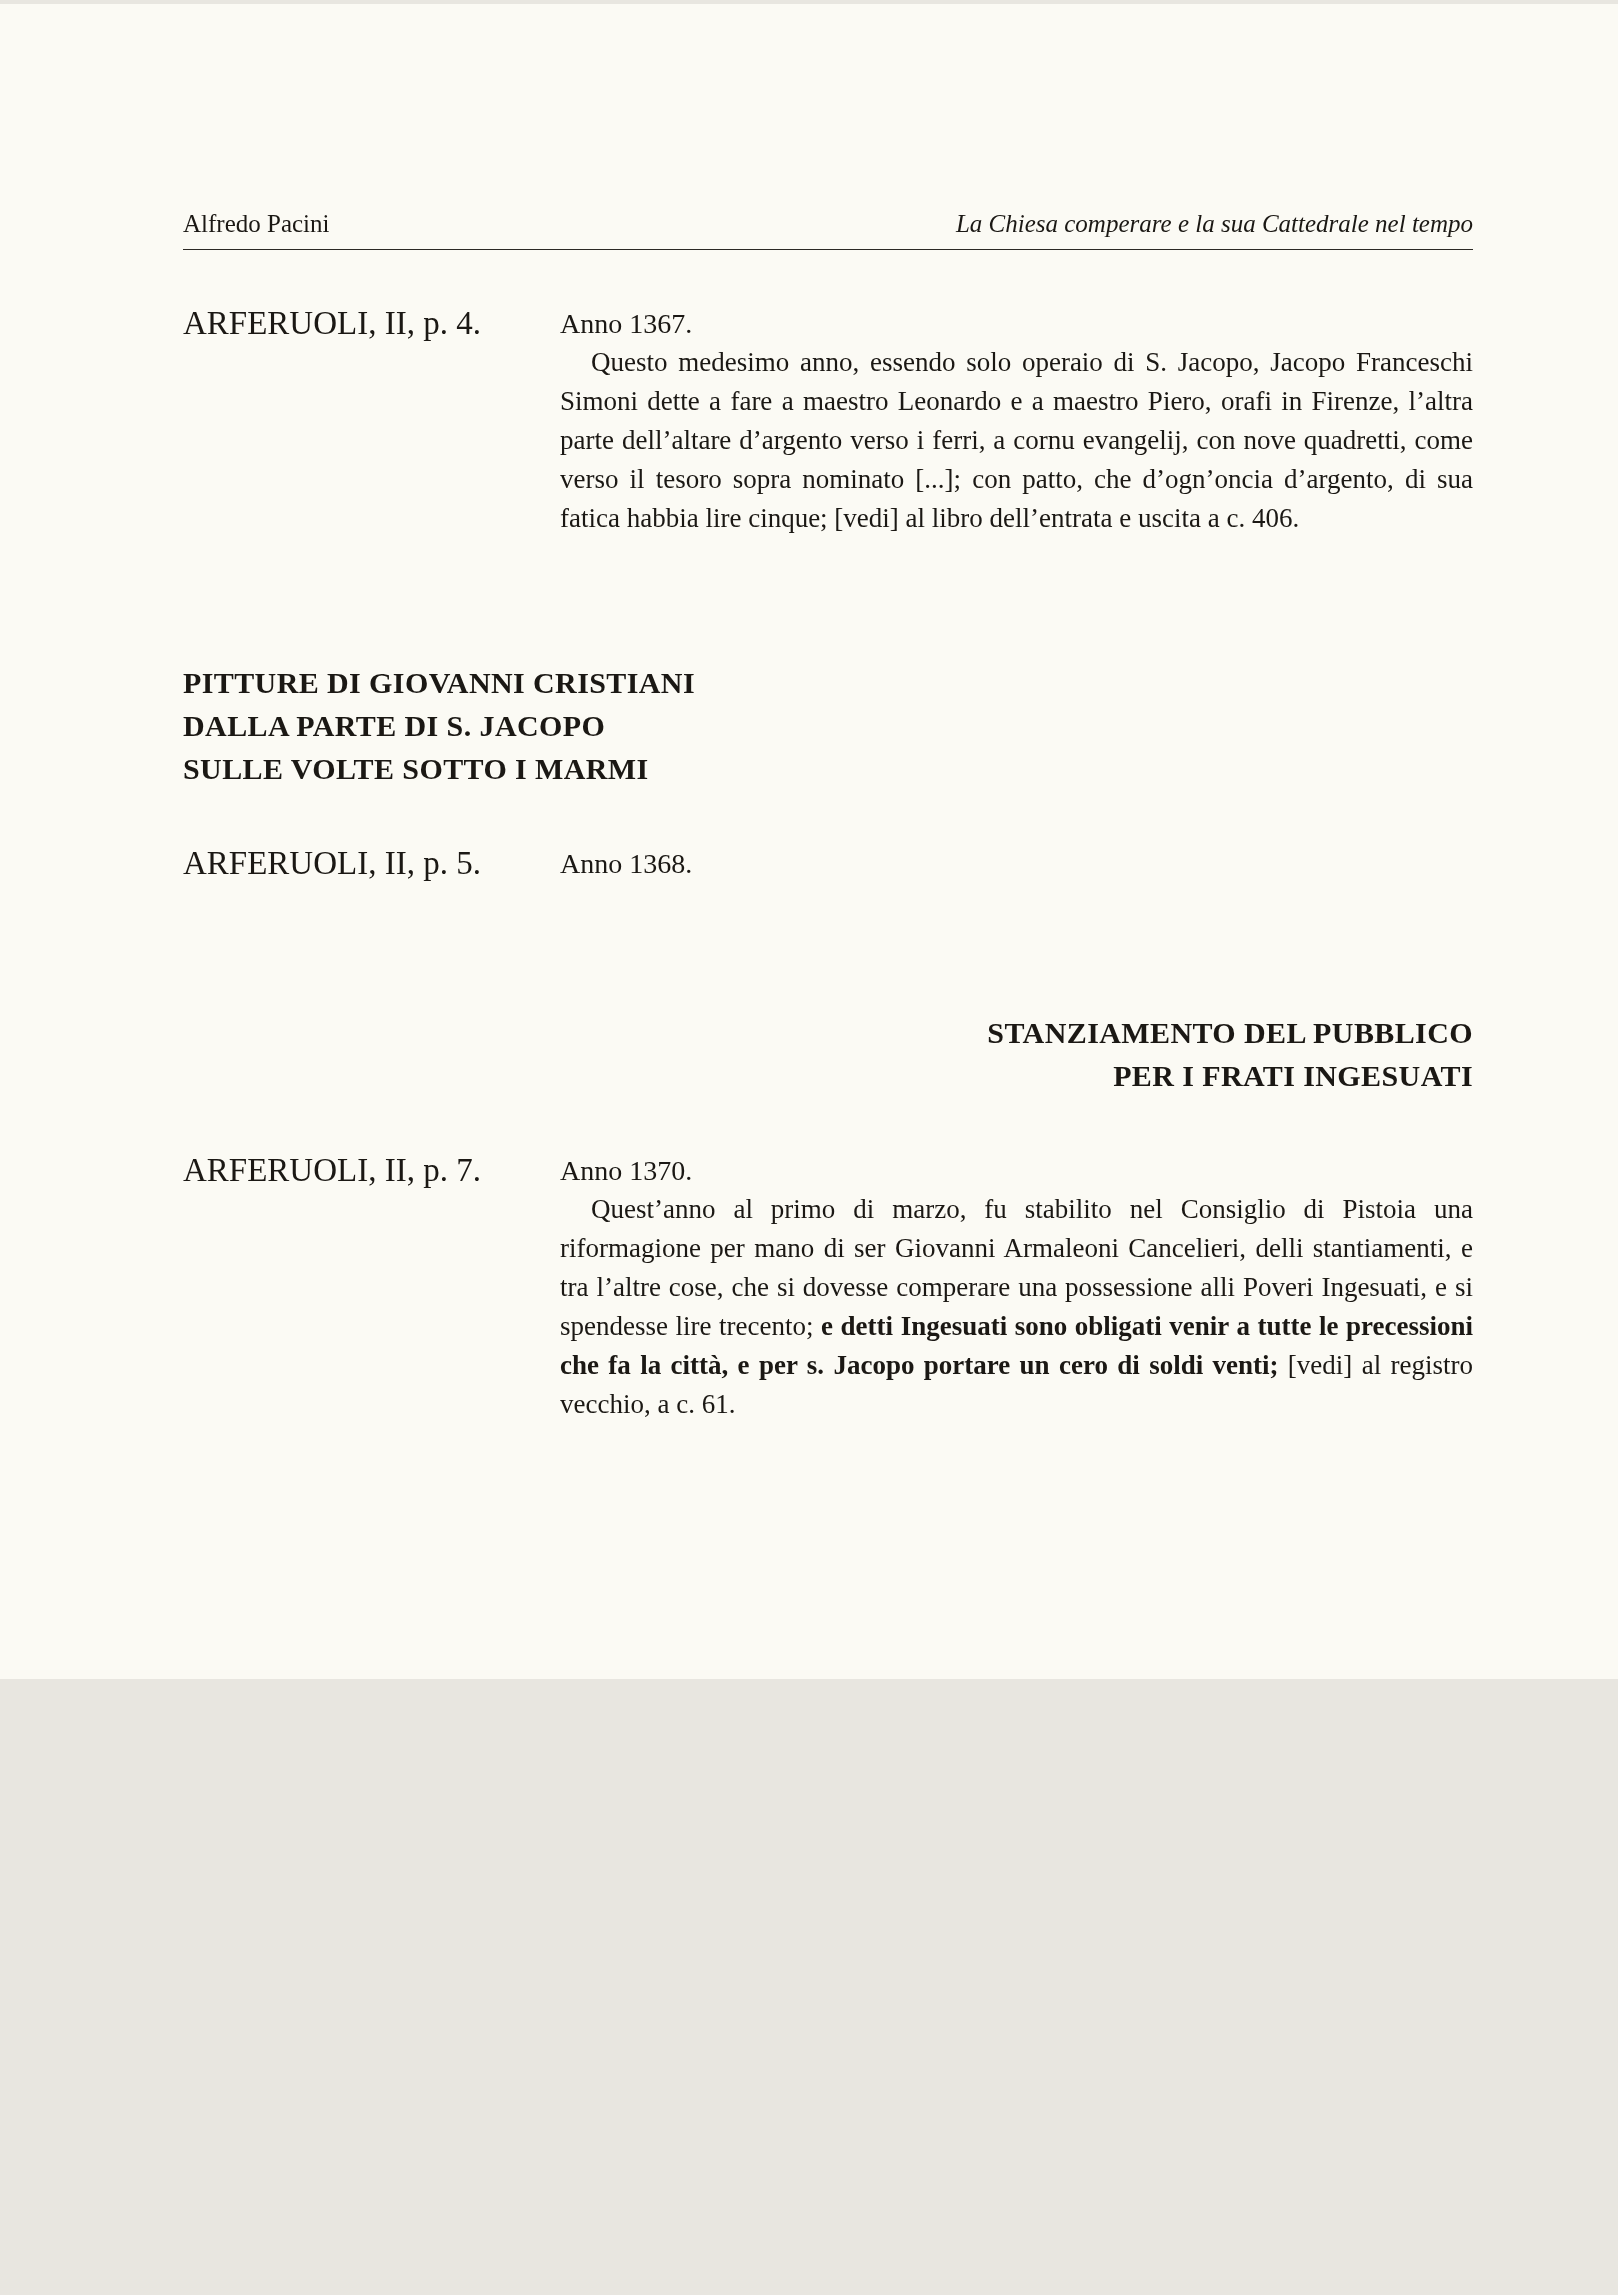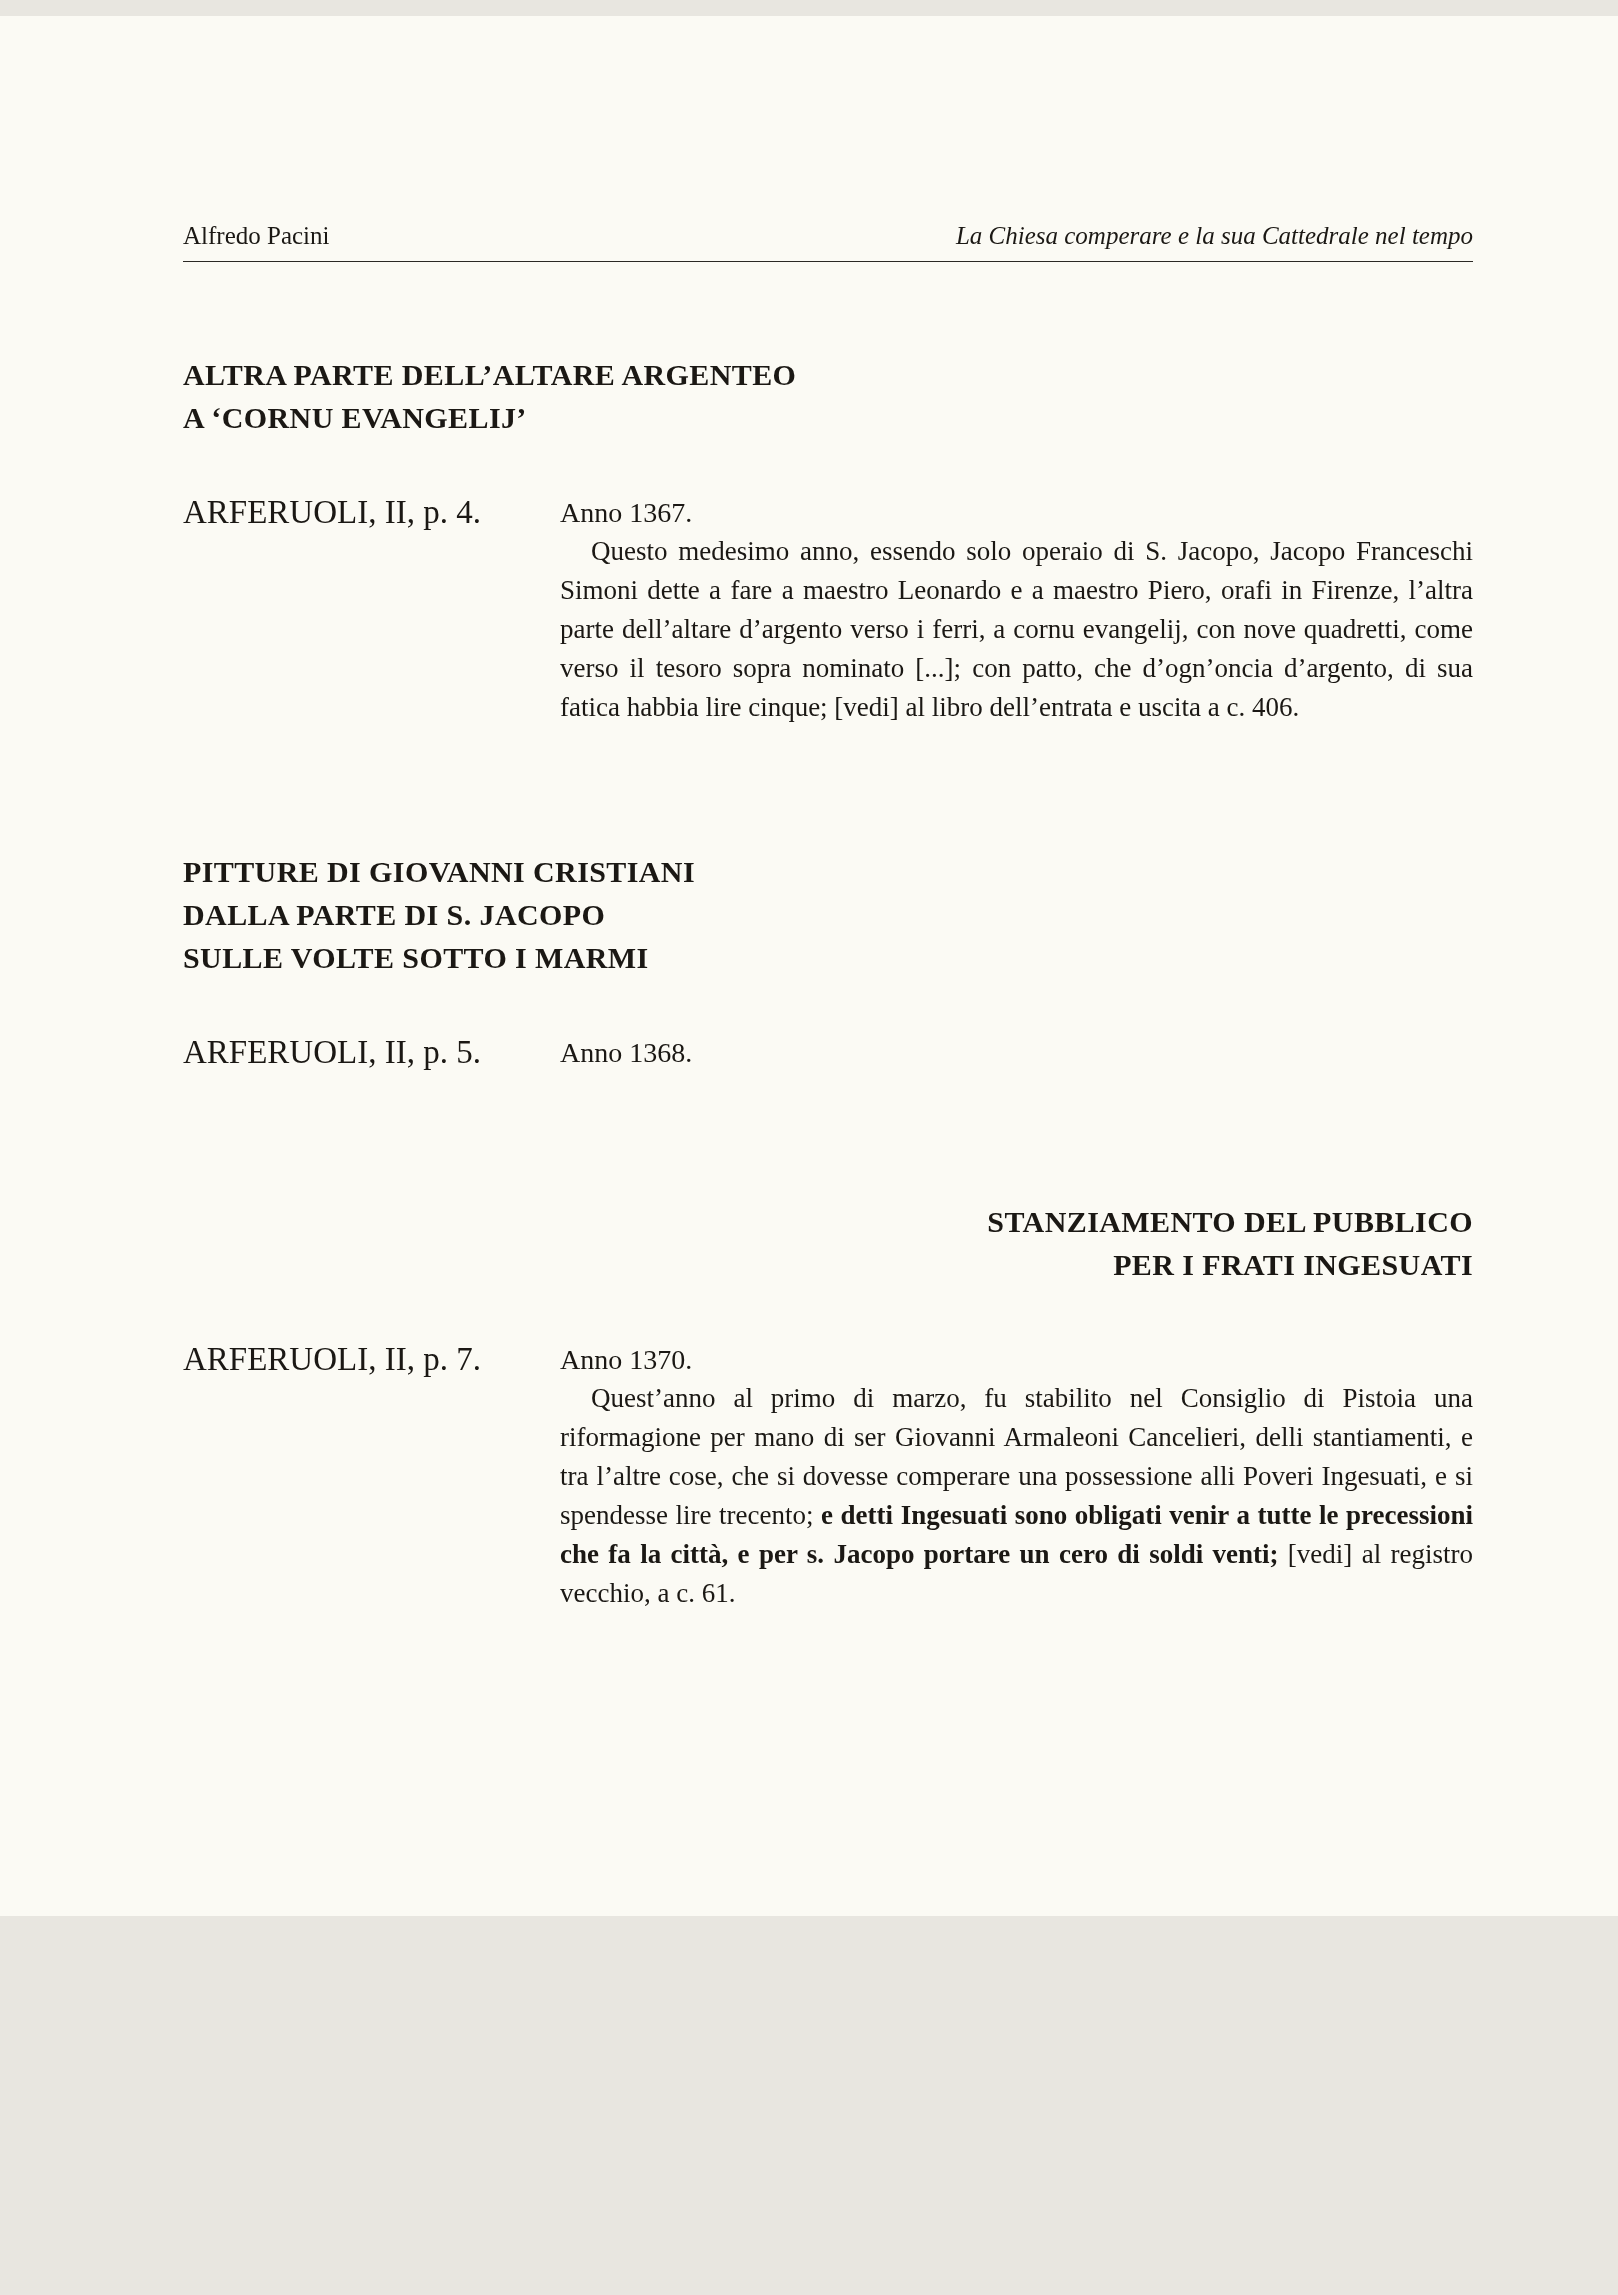--- a/index.html
+++ b/index.html
@@ -1,20 +1,20 @@
 <!DOCTYPE html>
 <html style="font-size:13px"><head>
 <meta charset="utf-8">
 <style>
   html, body { margin: 0; padding: 0; background: #e8e6e0; }
   .page {
     position: relative;
     width: 1619px;
-    height: 1900px;
-    margin: 16px auto;
+    height: 1675px;
+    margin: 4px auto;
     background: #fbfaf4;
     font-family: "Liberation Serif", "DejaVu Serif", serif;
     color: #1b1814;
     overflow: hidden;
   }
   .content {
     position: absolute;
     left: 183px;
     top: 0;
     width: 1290px;
@@ -82,24 +82,20 @@
 <div class="page">
   <div class="content">
 
     <div class="header-row">
       <span class="header-author">Alfredo Pacini</span>
       <span class="header-title">La Chiesa comperare e la sua Cattedrale nel tempo</span>
     </div>
     <hr class="header-rule">
 
     <div class="section section-1">
-      <div class="section-heading">
-        <div>ALTRA PARTE DELL’ALTARE ARGENTEO</div>
-        <div>A ‘CORNU EVANGELIJ’</div>
-      </div>
       <div class="entry-row">
         <div class="source-col">ARFERUOLI, II, p. 4.</div>
         <div class="entry-col">
           <div class="anno">Anno 1367.</div>
           <p class="para"><span>Questo medesimo anno, essendo solo operaio di S. Jacopo, Jacopo Franceschi Simoni dette a fare a maestro Leonardo e a maestro Piero, orafi in Firenze, l’altra parte dell’altare d’argento verso i ferri, a cornu evangelij, con nove quadretti, come verso il tesoro sopra nominato [...]; con patto, che d’ogn’oncia d’argento, di sua fatica habbia lire cinque; [vedi] al libro dell’entrata e uscita a c. 406.</span></p>
         </div>
       </div>
     </div>
 
     <div class="section section-2">

